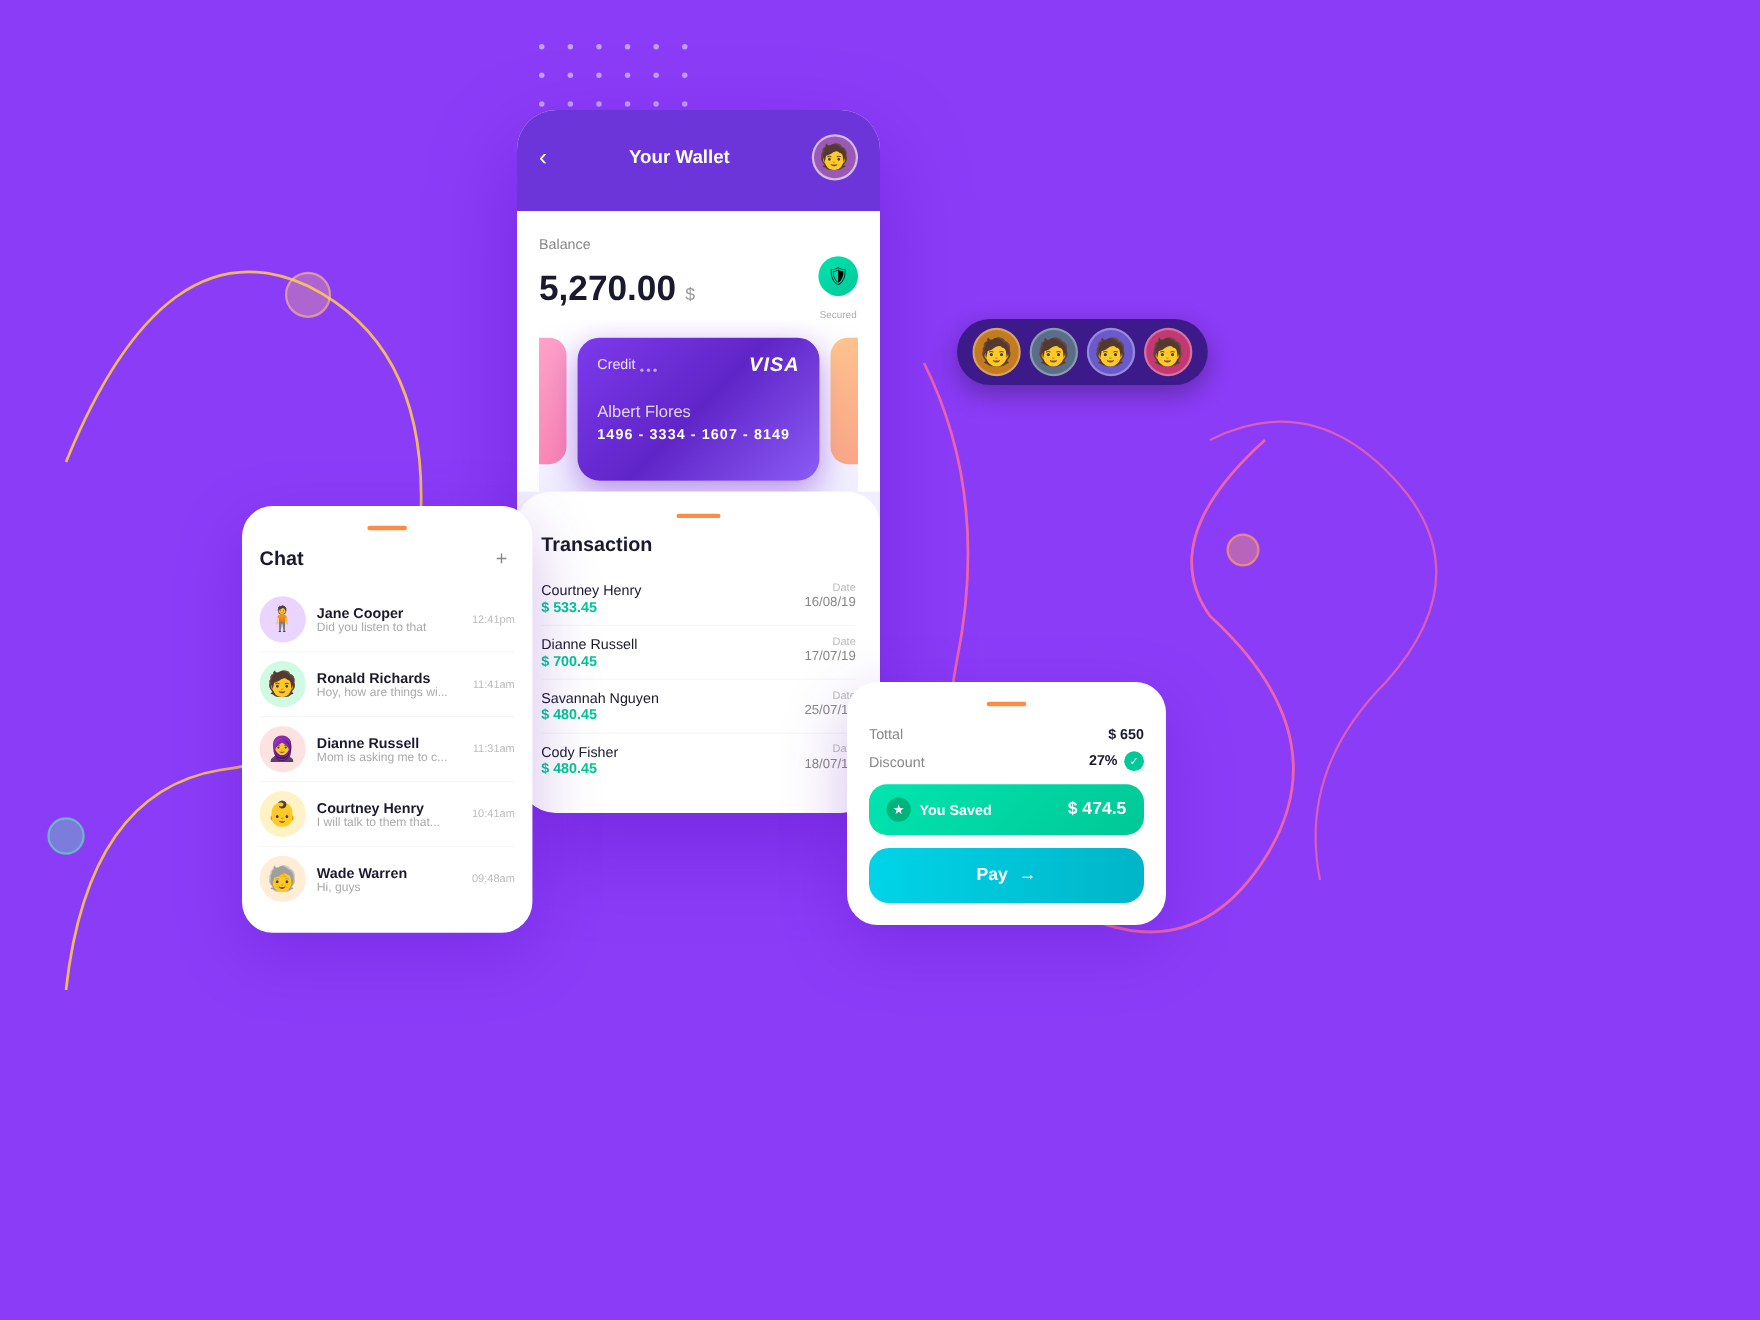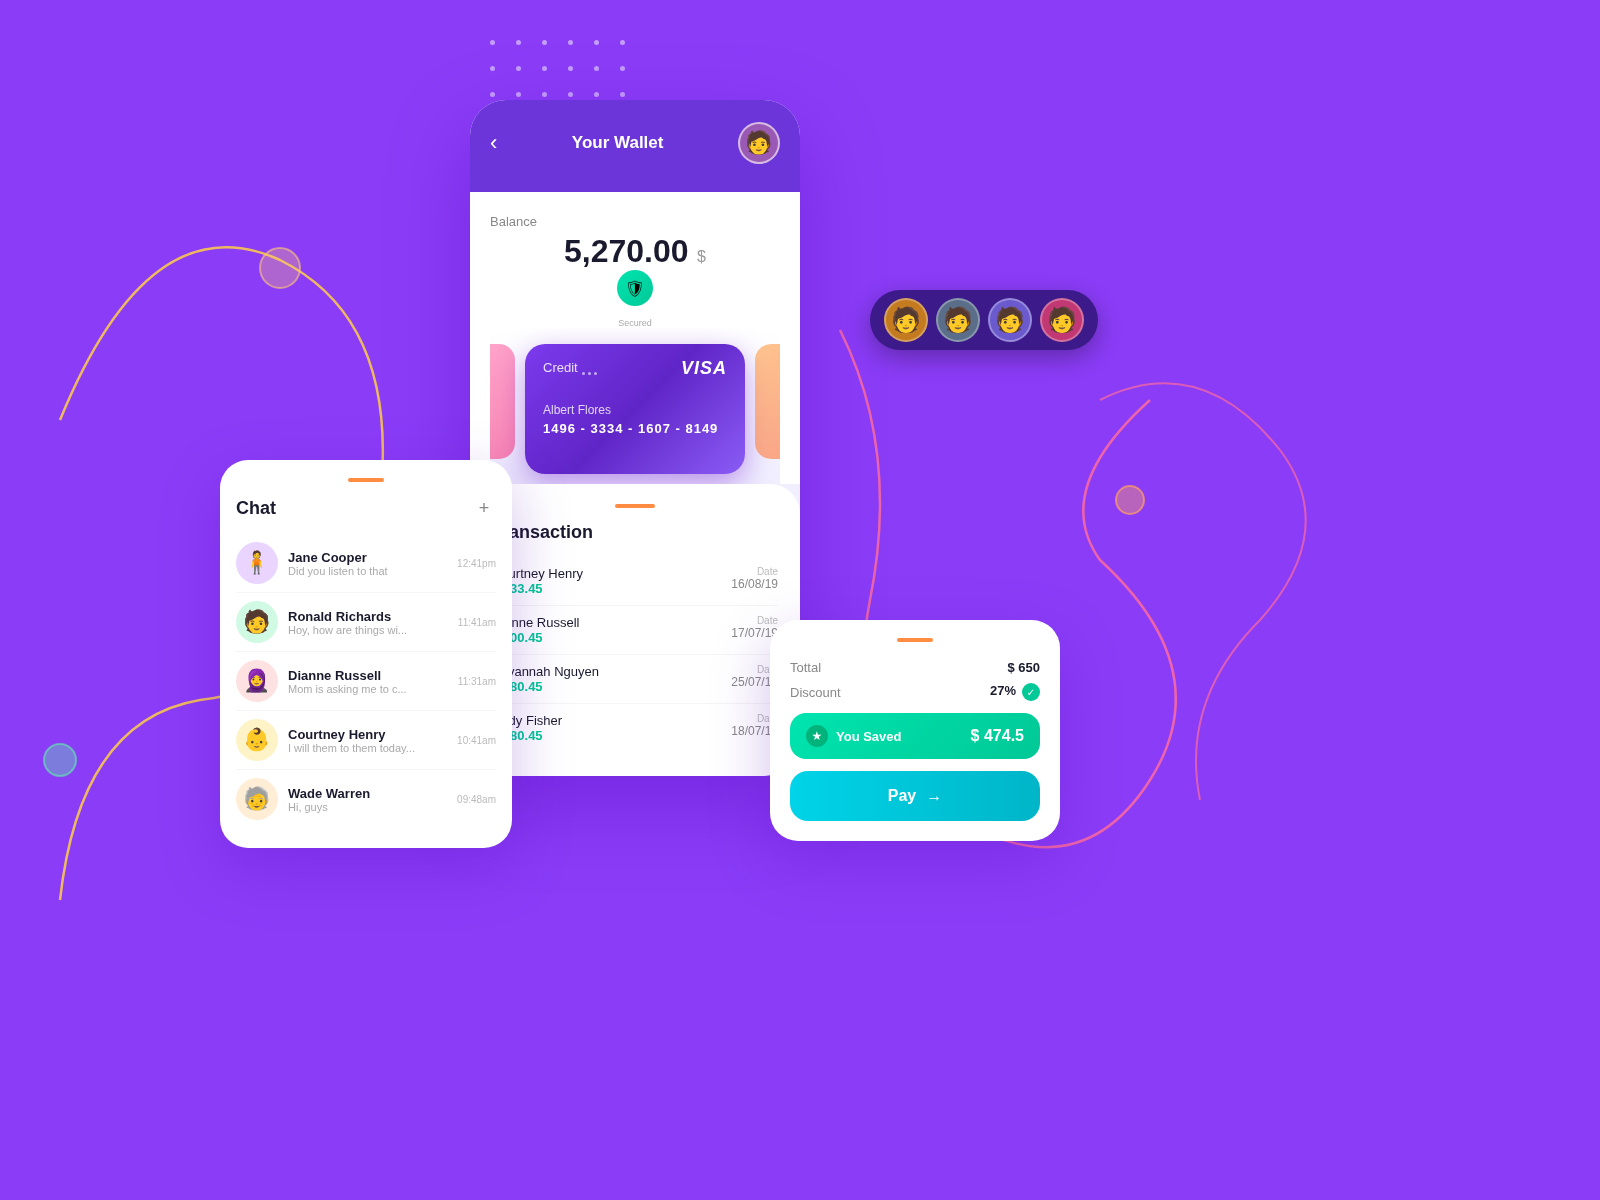--- a/index.html
+++ b/index.html
@@ -84,21 +84,20 @@
     }
     .balance-label {
       font-size: 13px;
       color: #888;
     }
     .balance-row {
       display: flex;
       align-items: center;
       justify-content: space-between;
       margin-top: 4px;
-      flex-direction: column;
     }
     .balance-amount {
       font-size: 32px;
       font-weight: 700;
       color: #1a1a2e;
     }
     .balance-currency {
       font-size: 16px;
       font-weight: 400;
       color: #999;
@@ -181,21 +180,21 @@
       position: absolute;
       right: 18px;
       top: 14px;
       font-size: 18px;
       font-weight: 800;
       font-style: italic;
       color: white;
       letter-spacing: 1px;
     }
     .card-name {
-      font-size: 12px;
+      font-size: 15px;
       color: rgba(255,255,255,0.8);
       margin-top: 28px;
     }
     .card-number {
       font-size: 13px;
       font-weight: 600;
       color: white;
       letter-spacing: 1px;
       margin-top: 4px;
     }
@@ -248,21 +247,21 @@
       font-size: 12px;
       color: #888;
       text-align: left;
     }
 
     
     .chat-panel {
       position: absolute;
       top: 460px;
       left: 220px;
-      width: 292px;
+      width: 264px;
       background: white;
       border-radius: 28px;
       padding: 18px 16px 20px;
       box-shadow: 0 20px 60px rgba(80,0,180,0.25);
     }
     .chat-handle {
       width: 36px;
       height: 4px;
       background: #ff8c42;
       border-radius: 2px;
@@ -618,21 +617,21 @@
     <div class="chat-info">
       <div class="chat-name">Dianne Russell</div>
       <div class="chat-preview">Mom is asking me to c...</div>
     </div>
     <span class="chat-time">11:31am</span>
   </div>
   <div class="chat-item">
     <div class="chat-avatar" style="background:#fef3c7;">👶</div>
     <div class="chat-info">
       <div class="chat-name">Courtney Henry</div>
-      <div class="chat-preview">I will them to them today...</div>
+      <div class="chat-preview">I will talk to them that...</div>
     </div>
     <span class="chat-time">10:41am</span>
   </div>
   <div class="chat-item">
     <div class="chat-avatar" style="background:#ffedd5;">🧓</div>
     <div class="chat-info">
       <div class="chat-name">Wade Warren</div>
       <div class="chat-preview">Hi, guys</div>
     </div>
     <span class="chat-time">09:48am</span>

